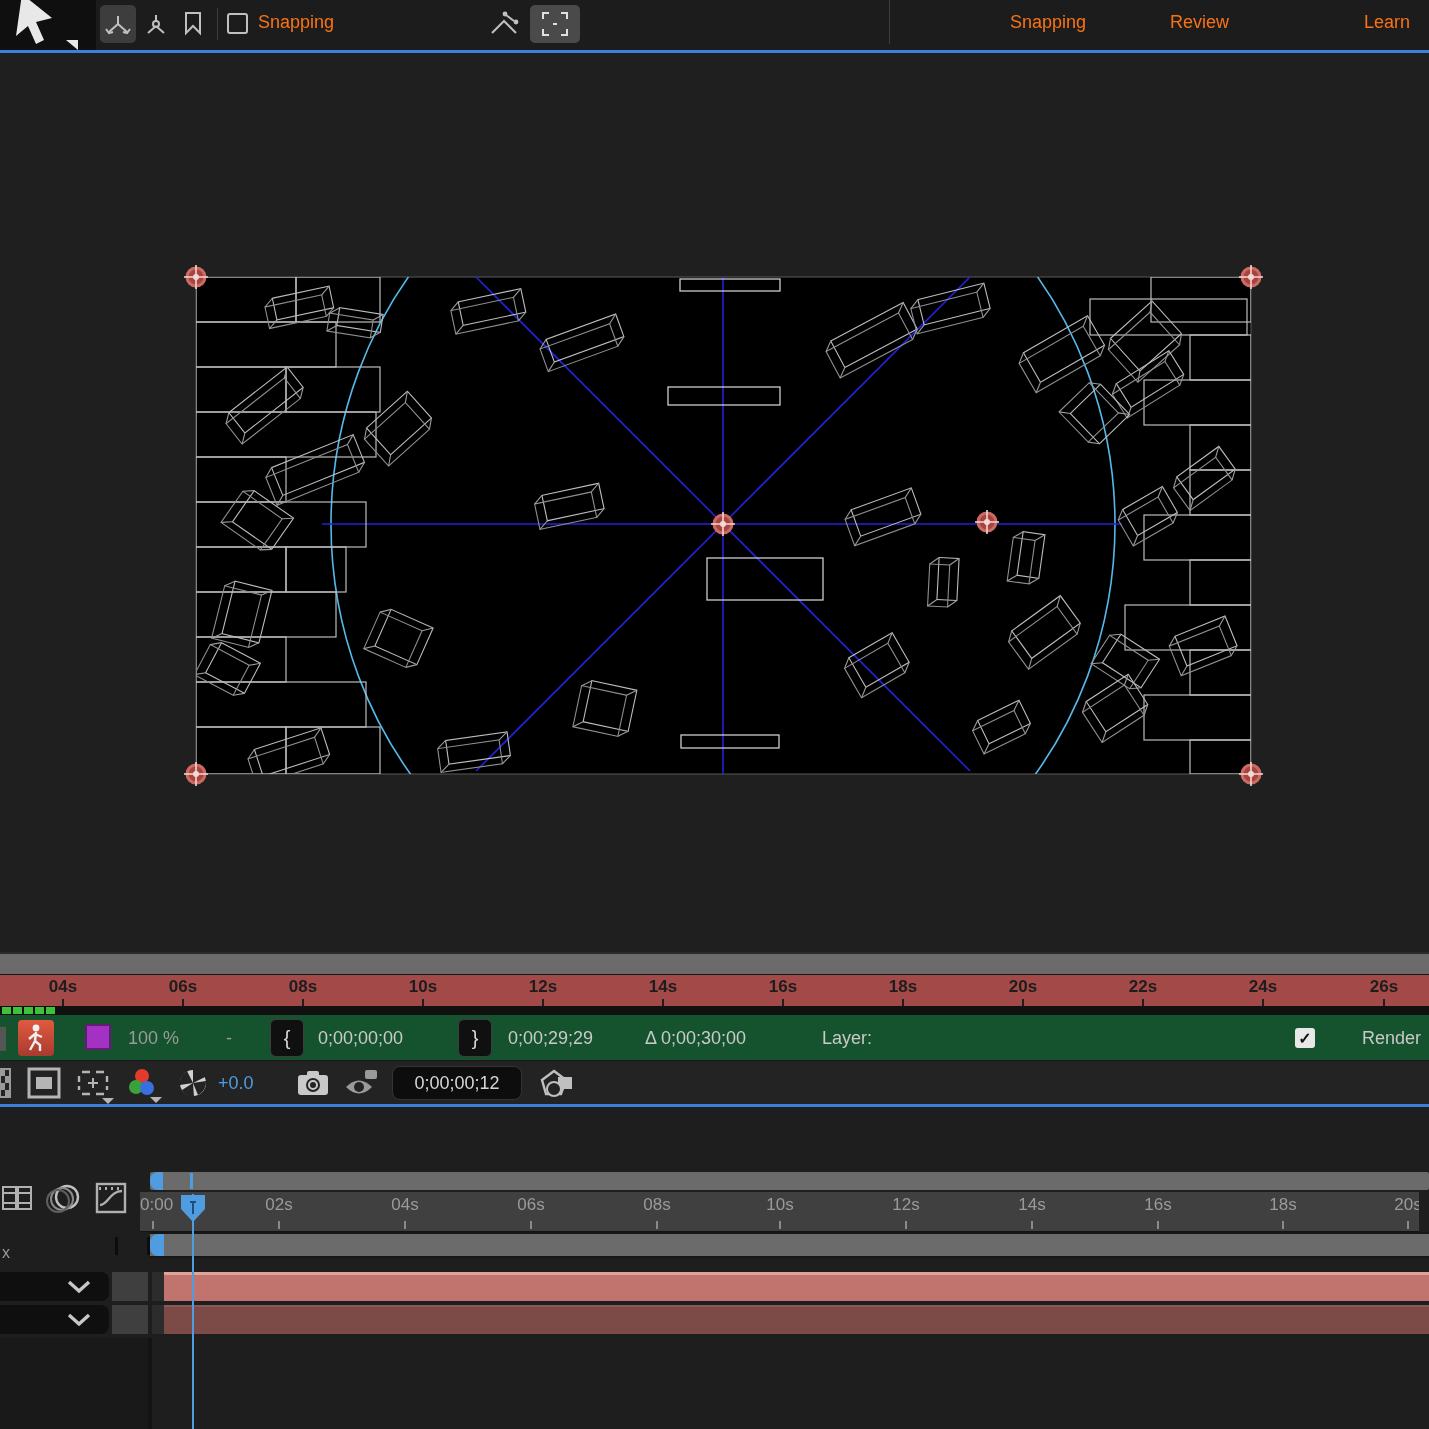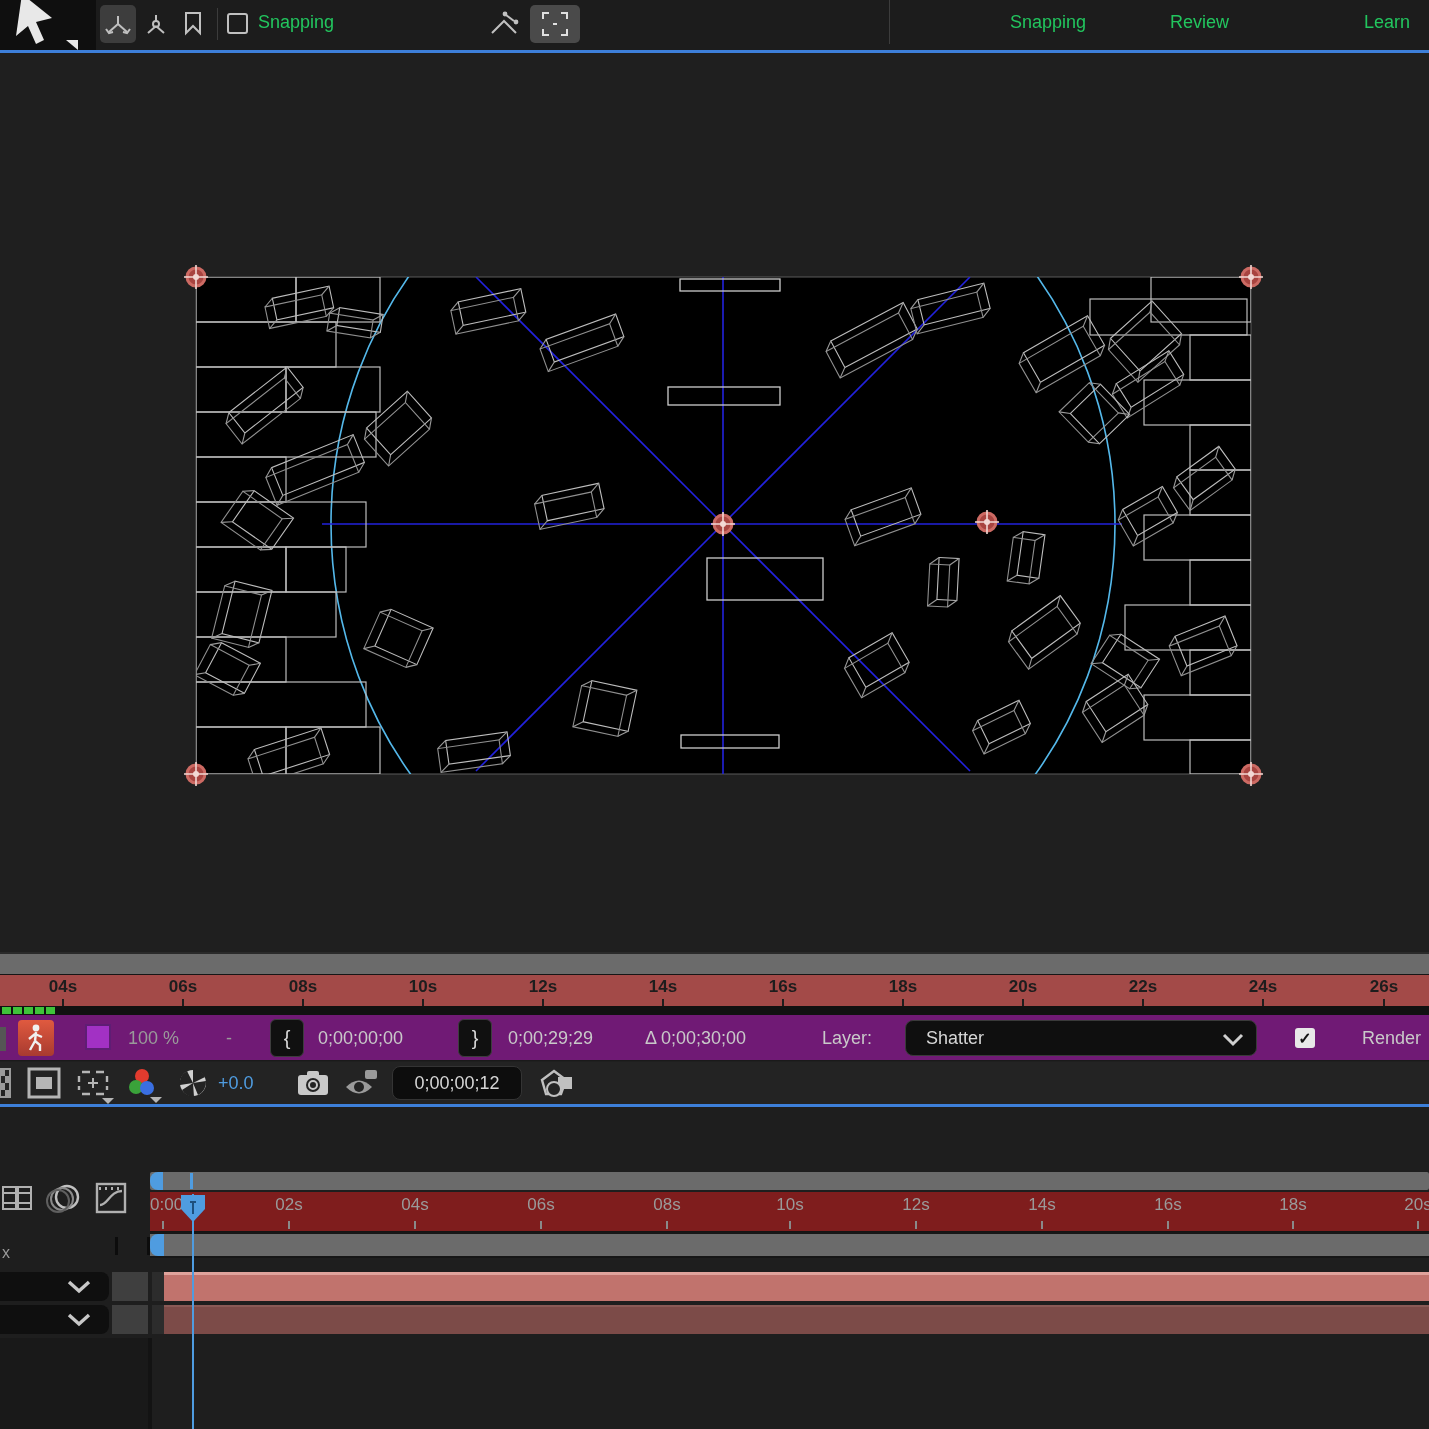--- a/index.html
+++ b/index.html
@@ -6,57 +6,57 @@
   *{box-sizing:border-box;font-family:"Liberation Sans",sans-serif;}
   #app{position:relative;width:1429px;height:1429px;background:#1f1f1f;overflow:hidden;color:#bfbfbf;}
   .abs{position:absolute;}
   
   #toolbar{left:0;top:0;width:1429px;height:50px;background:#1c1c1c;}
   #tool-left{left:0;top:0;width:96px;height:50px;background:#0f0f0f;}
   .tbtn{top:5px;height:38px;border-radius:5px;display:flex;align-items:center;justify-content:center;}
   .tbtn.active{background:#3d3d3d;}
   .tbtn.lit{background:#4a4a4a;}
   .vdiv{width:1px;background:#3c3c3c;}
-  .ws-label{top:0;height:44px;display:flex;align-items:center;font-size:18px;color:#22c55e;}
+  .ws-label{top:0;height:44px;display:flex;align-items:center;font-size:18px;color:#f97316;}
   #blue-line-top{left:0;top:50px;width:1429px;height:3px;background:#3d7fd9;}
   
   #tabbar{left:0;top:53px;width:1429px;height:47px;background:#1f1f1f;}
   .tabtext{top:0;height:44px;display:flex;align-items:center;font-size:18px;color:#bcbcbc;}
   #active-tab-underline{left:570px;top:43px;width:295px;height:2px;background:#cfcfcf;}
   #tab-close{left:568px;top:0;width:20px;height:44px;display:flex;align-items:center;justify-content:center;color:#b0b0b0;font-size:17px;}
   #tab-swatch{left:598px;top:14px;width:19px;height:19px;background:#b04a45;}
   #tab-menu{left:843px;top:14px;width:22px;height:18px;display:flex;flex-direction:column;justify-content:space-between;}
   #tab-menu span{display:block;height:2px;background:#c4c4c4;}
   
   #viewport{left:0;top:100px;width:1429px;height:852px;background:#1f1f1f;}
   
   #h-scroll{left:0;top:952px;width:1429px;height:23px;background:#6b6b6b;border-top:2px solid #2a2a2a;border-bottom:1px solid #161616;}
   #red-ruler{left:0;top:975px;width:1429px;height:31px;background:#a34a48;overflow:hidden;}
   .rlabel{position:absolute;top:2px;transform:translateX(-50%);font-size:17px;color:#1d1d1d;font-weight:bold;}
   .rtick{position:absolute;bottom:0;width:2px;height:7px;background:#1d1d1d;}
   #cache-strip{left:0;top:1006px;width:1429px;height:9px;background:#111;}
   .cache-dash{position:absolute;top:1px;width:9px;height:7px;background:#3fc23a;}
   
-  #row1{left:0;top:1015px;width:1429px;height:46px;background:#701a75;border-bottom:1px solid #1a1a1a;}
+  #row1{left:0;top:1015px;width:1429px;height:46px;background:#14532d;border-bottom:1px solid #1a1a1a;}
   #row2{left:0;top:1062px;width:1429px;height:42px;background:#232323;}
   #blue-line-bottom{left:0;top:1104px;width:1429px;height:3px;background:#3d7fd9;}
   .ctext{top:0;height:46px;display:flex;align-items:center;font-size:18px;color:#c9c9c9;white-space:nowrap;}
   .dimtext{color:#9a9a9a;}
   .bracebtn{top:4px;width:34px;height:38px;background:#101010;border:1px solid #3d3d3d;border-radius:6px;color:#d8d8d8;display:flex;align-items:center;justify-content:center;font-size:20px;}
   #view-dropdown{left:905px;top:5px;width:352px;height:36px;background:#0f0f0f;border:1px solid #3a3a3a;border-radius:8px;display:flex;align-items:center;}
   #view-dropdown .val{margin-left:20px;font-size:18px;color:#d6d6d6;}
   #render-check{left:1295px;top:13px;width:20px;height:20px;background:#e8e8e8;border-radius:3px;display:flex;align-items:center;justify-content:center;color:#141414;font-size:16px;font-weight:bold;}
   #tc-field{left:392px;top:4px;width:130px;height:34px;background:#0d0d0d;border:1px solid #343434;border-radius:8px;display:flex;align-items:center;justify-content:center;font-size:18px;color:#d6d6d6;}
   .exposure{color:#4f9ce0;font-size:18px;}
   
   #timeline{left:0;top:1107px;width:1429px;height:322px;background:#1e1e1e;}
   #tl-scroll{left:150px;top:65px;width:1279px;height:18px;background:#6b6b6b;border-radius:2px;}
   #tl-scroll .cap{position:absolute;left:0;top:0;width:13px;height:18px;background:#4f9ce0;border-radius:8px 0 0 8px;}
   #tl-scroll .ph{position:absolute;left:40px;top:1px;width:3px;height:16px;background:#4f9ce0;}
-  #tl-ruler{left:150px;top:85px;width:1279px;height:40px;background:#7f1d1d;border-bottom:1px solid #141414;overflow:hidden;}
+  #tl-ruler{left:140px;top:85px;width:1279px;height:40px;background:#404040;border-bottom:1px solid #141414;overflow:hidden;}
   .tl-label{position:absolute;top:3px;font-size:17px;color:#9a9a9a;}
   .tl-tick{position:absolute;bottom:2px;width:2px;height:8px;background:#8a8a8a;}
   #workarea{left:150px;top:125px;width:1279px;height:26px;background:#6b6b6b;border-top:2px solid #161616;border-bottom:2px solid #161616;}
   #workarea .cap{position:absolute;left:0;top:0;width:14px;height:22px;background:#4f9ce0;border-radius:8px 0 0 8px;}
   .col-div{top:130px;width:3px;height:18px;background:#0c0c0c;}
   .lrow{left:0;width:1429px;height:31px;}
   .lrow .twirl{position:absolute;left:-8px;top:1px;width:117px;height:29px;background:#0f0f0f;border-radius:0 8px 8px 0;display:flex;align-items:center;justify-content:flex-end;padding-right:18px;}
   .lrow .cell2{position:absolute;left:112px;top:1px;width:36px;height:29px;background:#3f3f3f;}
   .lrow .spacer{position:absolute;left:152px;top:1px;width:12px;height:29px;background:#2c2c2c;}
   .lrow .bar{position:absolute;left:164px;top:1px;width:1265px;height:29px;}
@@ -506,26 +506,20 @@
     </div>
     <div class="abs" style="left:85px;top:9px;width:26px;height:26px;background:#a231c4;border:2px solid #5f1d74"></div>
     <div class="abs ctext dimtext" style="left:128px">100 %</div>
     <div class="abs ctext dimtext" style="left:226px">-</div>
     <div class="abs bracebtn" style="left:270px">{</div>
     <div class="abs ctext" style="left:318px">0;00;00;00</div>
     <div class="abs bracebtn" style="left:458px">}</div>
     <div class="abs ctext" style="left:508px">0;00;29;29</div>
     <div class="abs ctext" style="left:645px">Δ 0;00;30;00</div>
     <div class="abs ctext" style="left:822px">Layer:</div>
-    <div class="abs" id="view-dropdown">
-      <span class="val">Shatter</span>
-      <svg class="abs" style="left:316px;top:12px" width="22" height="14">
-        <path d="M2,2 L11,11 L20,2" stroke="#d0d0d0" stroke-width="3" fill="none"></path>
-      </svg>
-    </div>
     <div class="abs" id="render-check">✓</div>
     <div class="abs ctext" style="left:1362px">Render</div>
   </div>
 
   <div class="abs" id="row2">
     <svg class="abs" style="left:0;top:7px" width="10" height="28">
       <rect x="0" y="0" width="10" height="28" fill="none" stroke="#9a9a9a" stroke-width="2"></rect>
       <rect x="0" y="0" width="5" height="7" fill="#9a9a9a"></rect>
         <rect x="5" y="7" width="5" height="7" fill="#9a9a9a"></rect>
       <rect x="0" y="14" width="5" height="7" fill="#9a9a9a"></rect>

